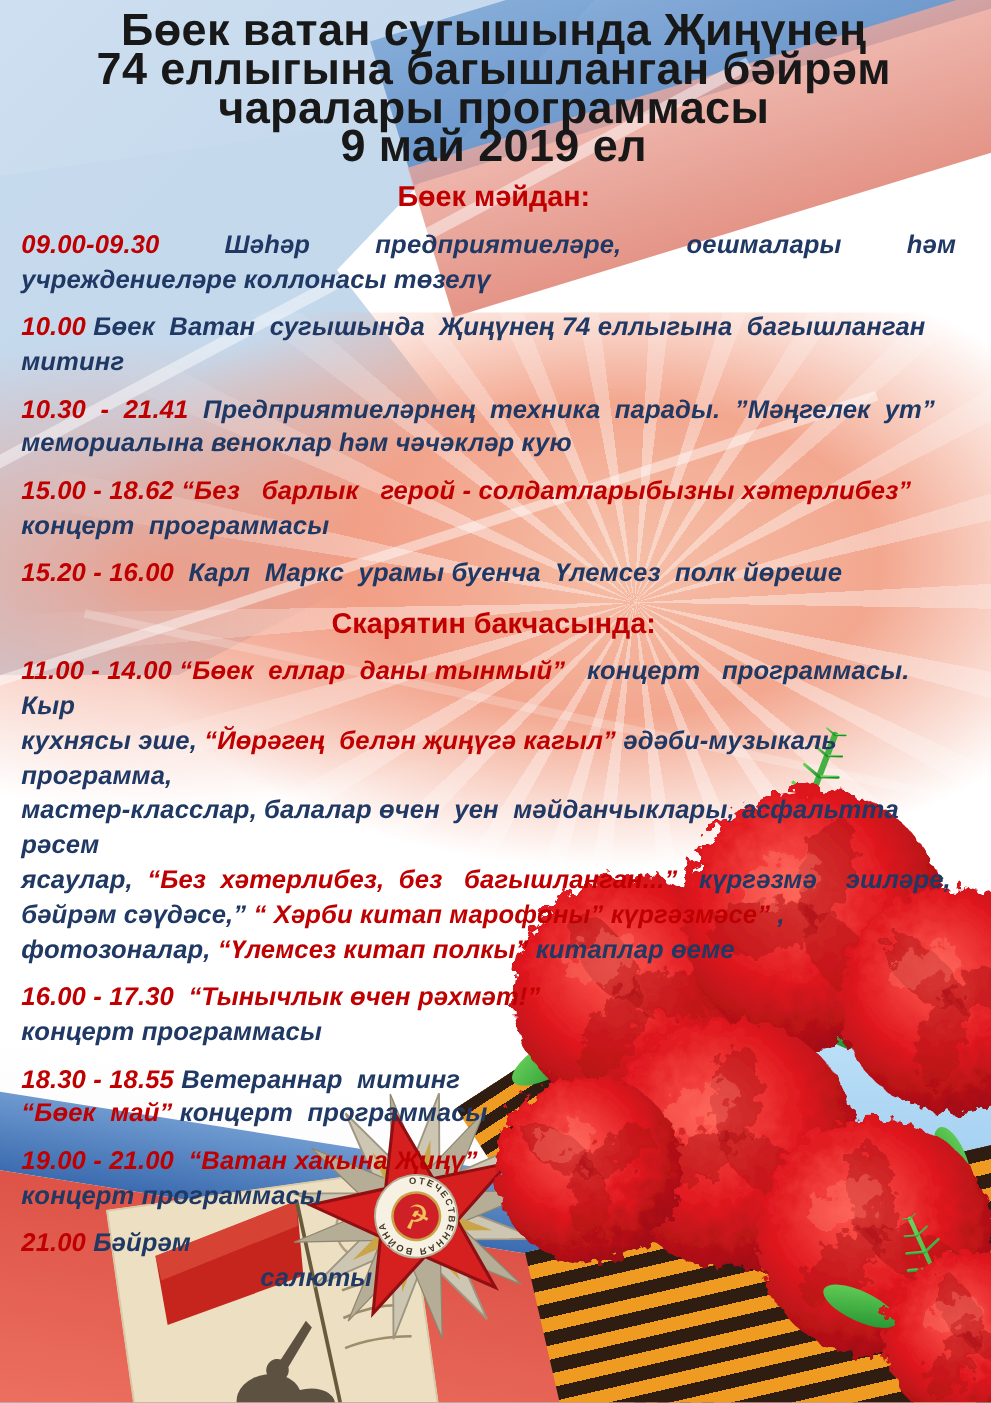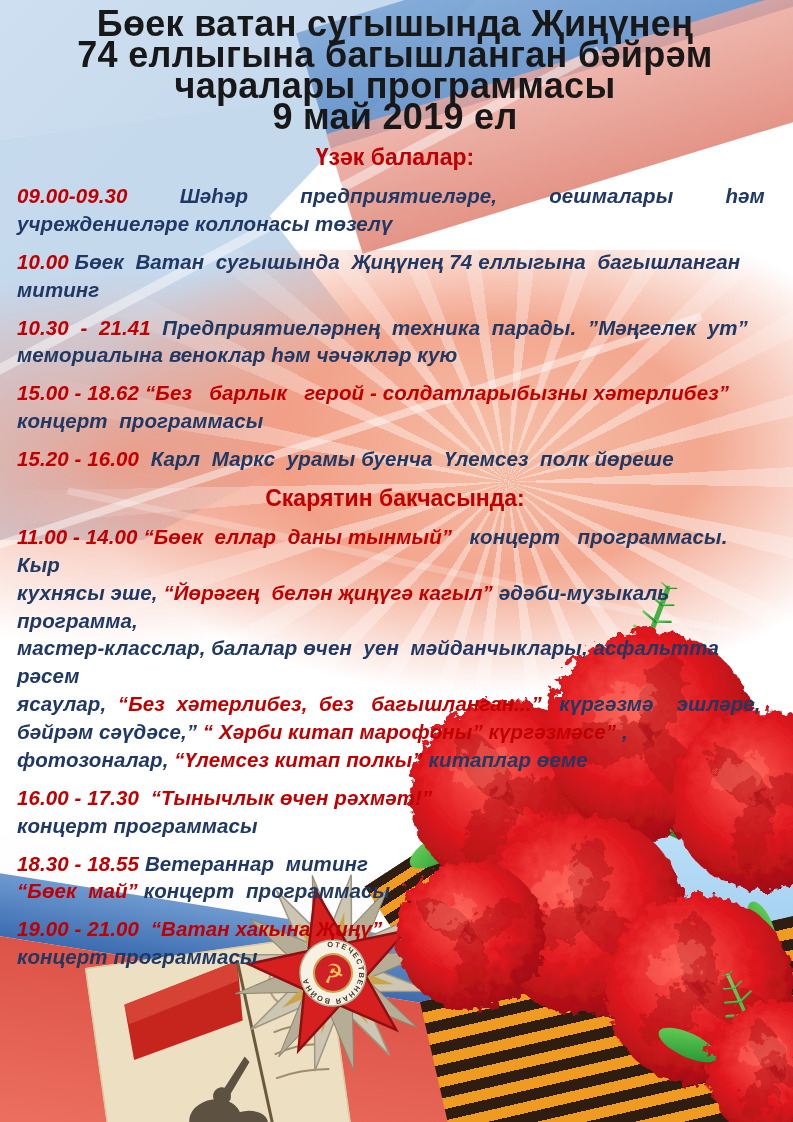--- a/index.html
+++ b/index.html
@@ -275,21 +275,21 @@
         </g>
       </g>
   </svg>
 
   <div class="content">
     <div class="title-line">Бөек ватан сугышында Җиңүнең</div>
     <div class="title-line">74 еллыгына  багышланган  бәйрәм</div>
     <div class="title-line">чаралары  программасы</div>
     <div class="title-line">9 май 2019 ел</div>
     <div>
-        <div class="sec-header">Үзәк балалар:</div>
+        <div class="sec-header">Бөек мәйдан:</div>
         <p class="item"><span class="seg-red">09.00-09.30         </span><span class="seg-blue">Шәһәр         предприятиеләре,         оешмалары         һәм
 учреждениеләре коллонасы төзелү</span></p>
         <p class="item"><span class="seg-red">10.00 </span><span class="seg-blue">Бөек  Ватан  сугышында  Җиңүнең 74 еллыгына  багышланган
 митинг</span></p>
         <p class="item"><span class="seg-red">10.30  -  21.41  </span><span class="seg-blue">Предприятиеләрнең  техника  парады.  ”Мәңгелек  ут”
 мемориалына веноклар һәм чәчәкләр кую</span></p>
         <p class="item"><span class="seg-red">15.00 - 18.62 “Без   барлык   герой - солдатларыбызны хәтерлибез”
 </span><span class="seg-blue">концерт  программасы</span></p>
         <p class="item"><span class="seg-red">15.20 - 16.00  </span><span class="seg-blue">Карл  Маркс  урамы буенча  Үлемсез  полк йөреше</span></p>
         <div class="sec-header">Скарятин бакчасында:</div>
@@ -298,16 +298,18 @@
 мастер-класслар, балалар өчен  уен  мәйданчыклары, асфальтта  рәсем
 ясаулар,  </span><span class="seg-red">“Без  хәтерлибез,  без   багышланган...”   </span><span class="seg-blue">күргәзмә    эшләре,
 бәйрәм сәүдәсе,” </span><span class="seg-red">“ Хәрби китап марофоны” күргәзмәсе” </span><span class="seg-blue">,
 фотозоналар, </span><span class="seg-red">“Үлемсез китап полкы” </span><span class="seg-blue">китаплар өеме</span></p>
         <p class="item"><span class="seg-red">16.00 - 17.30  “Тынычлык өчен рәхмәт!”
 </span><span class="seg-blue">концерт программасы</span></p>
         <p class="item"><span class="seg-red">18.30 - 18.55 </span><span class="seg-blue">Ветераннар  митинг
 </span><span class="seg-red">“Бөек  май” </span><span class="seg-blue">концерт  программасы</span></p>
         <p class="item"><span class="seg-red">19.00 - 21.00  “Ватан хакына Җиңү”
 </span><span class="seg-blue">концерт программасы</span></p>
+        <p class="item"><span class="seg-red">21.00 </span><span class="seg-blue">Бәйрәм
+                                 салюты</span></p>
       </div>
   </div>
 
 </div>
 
 </body></html>

